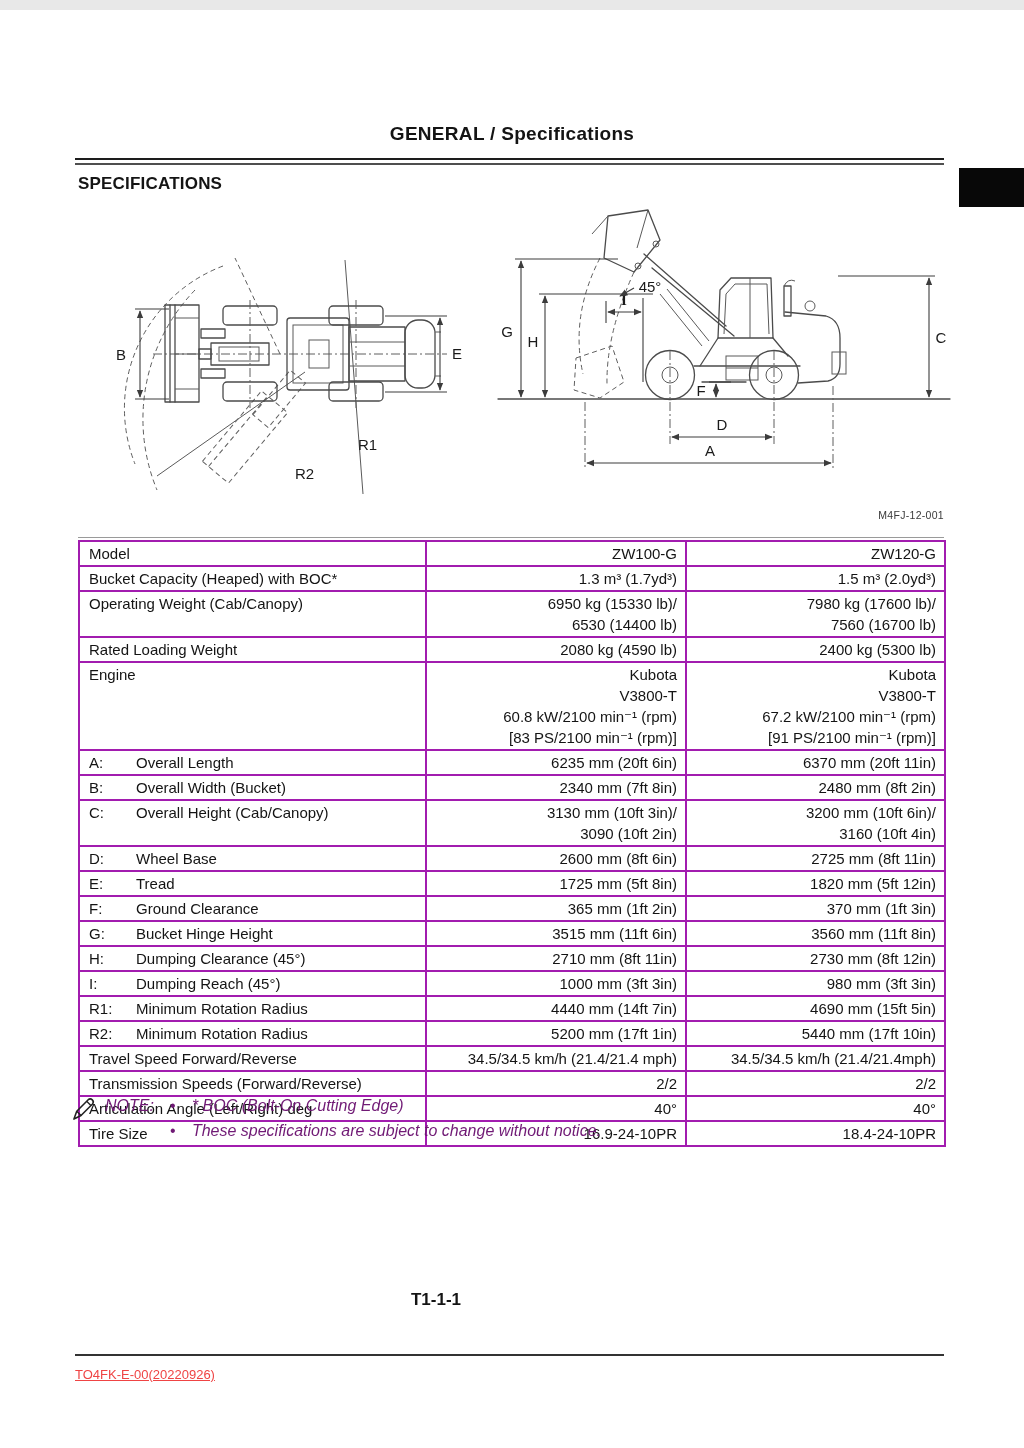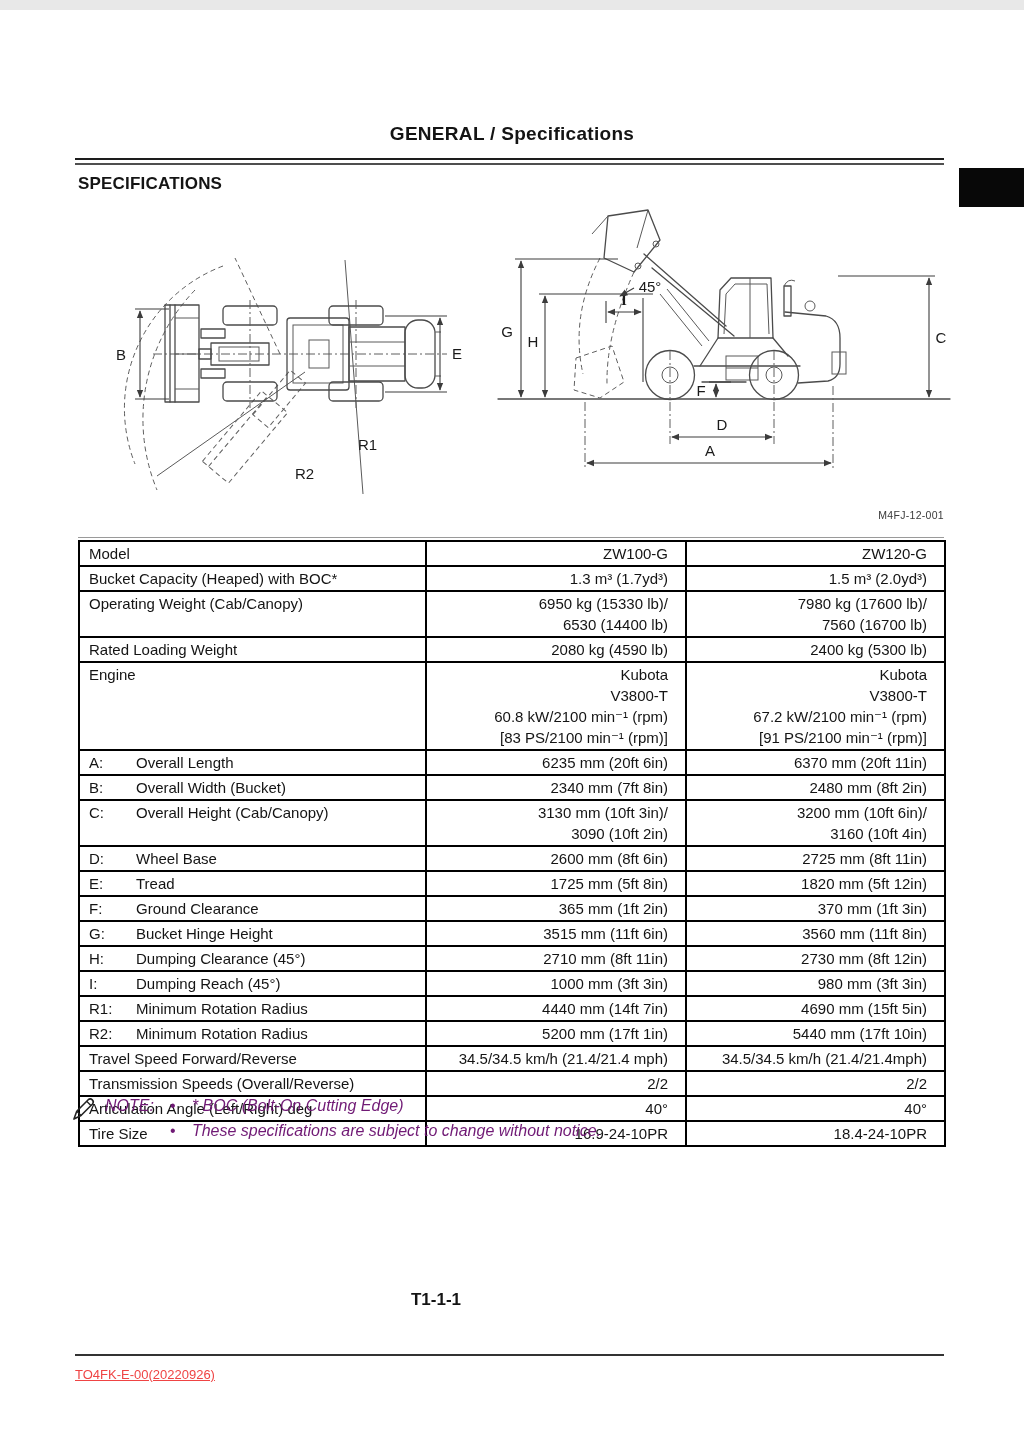--- a/index.html
+++ b/index.html
@@ -23,22 +23,22 @@
   .dashdot{stroke:#5f5f5f;stroke-width:1;fill:none;stroke-dasharray:9 3 2 3;}
   .dim{stroke:#3c3c3c;stroke-width:1.1;fill:none;}
   .dim-label{font-family:"Liberation Sans","DejaVu Sans",sans-serif;font-size:15px;fill:#1a1a1a;}
   .dim-label.serif{font-family:"Liberation Serif","DejaVu Serif",serif;font-weight:bold;}
   .figure-code{position:absolute;left:810px;top:499px;width:134px;text-align:right;
     font-size:10.5px;color:#3a3a3a;letter-spacing:.3px;}
   .table-wrap{position:absolute;left:78px;top:527px;width:866px;}
   .table-topline{height:1px;background:#9a9a9a;margin-bottom:2px;}
   table.spec{border-collapse:collapse;width:866px;table-layout:fixed;}
   table.spec col.c1{width:347px;} table.spec col.c2{width:260px;} table.spec col.c3{width:259px;}
-  table.spec td{border:2px solid #000000;font-size:15px;line-height:21px;
-    padding:1px 17px;vertical-align:top;}
+  table.spec td{border:2px solid #a21caf;font-size:15px;line-height:21px;
+    padding:1px 8px;vertical-align:top;}
   table.spec td.lab{text-align:left;padding-left:9px;}
   table.spec td.val{text-align:right;white-space:pre-line;}
   .code{display:inline-block;width:47px;}
   .note{position:absolute;left:70px;top:1086px;display:flex;align-items:flex-start;
     font-style:italic;font-size:16px;color:#701a75;}
   .note-icon{width:27px;height:27px;margin-right:8px;flex:0 0 auto;}
   .note-word{margin-right:16px;white-space:nowrap;padding-top:1px;}
   .note-items{display:flex;flex-direction:column;gap:7px;padding-top:1px;}
   .note-item{display:flex;}
   .bullet{width:22px;flex:0 0 auto;font-style:normal;}
@@ -323,21 +323,21 @@
       <td class="val">5440 mm (17ft 10in)</td>
     </tr>
 
     <tr>
       <td class="lab"><span>Travel Speed Forward/Reverse</span></td>
       <td class="val">34.5/34.5 km/h (21.4/21.4 mph)</td>
       <td class="val">34.5/34.5 km/h (21.4/21.4mph)</td>
     </tr>
 
     <tr>
-      <td class="lab"><span>Transmission Speeds (Overall/Reverse)</span></td>
+      <td class="lab"><span>Transmission Speeds (Forward/Reverse)</span></td>
       <td class="val">2/2</td>
       <td class="val">2/2</td>
     </tr>
 
     <tr>
       <td class="lab"><span>Articulation Angle (Left/Right) deg</span></td>
       <td class="val">40°</td>
       <td class="val">40°</td>
     </tr>
 

